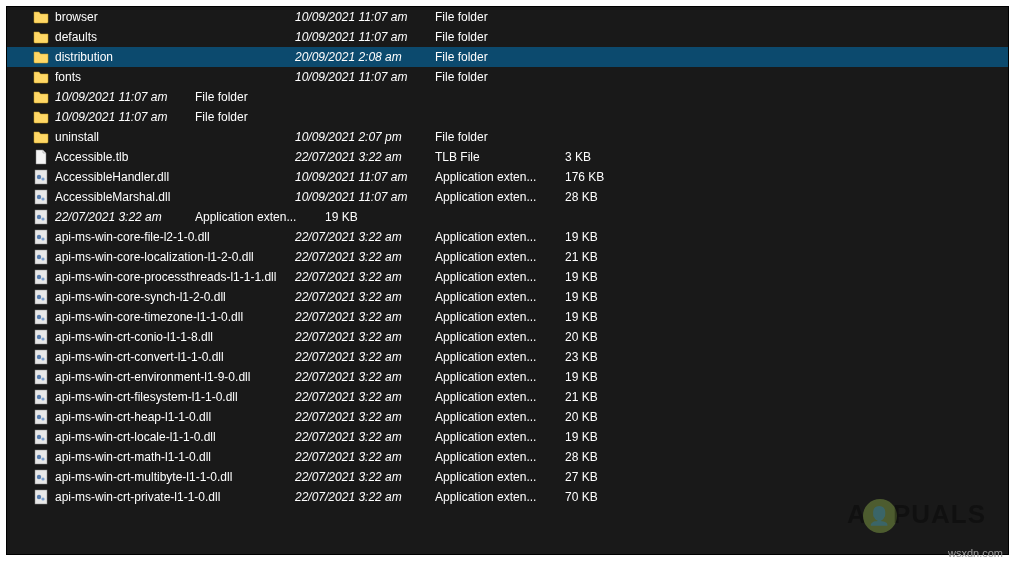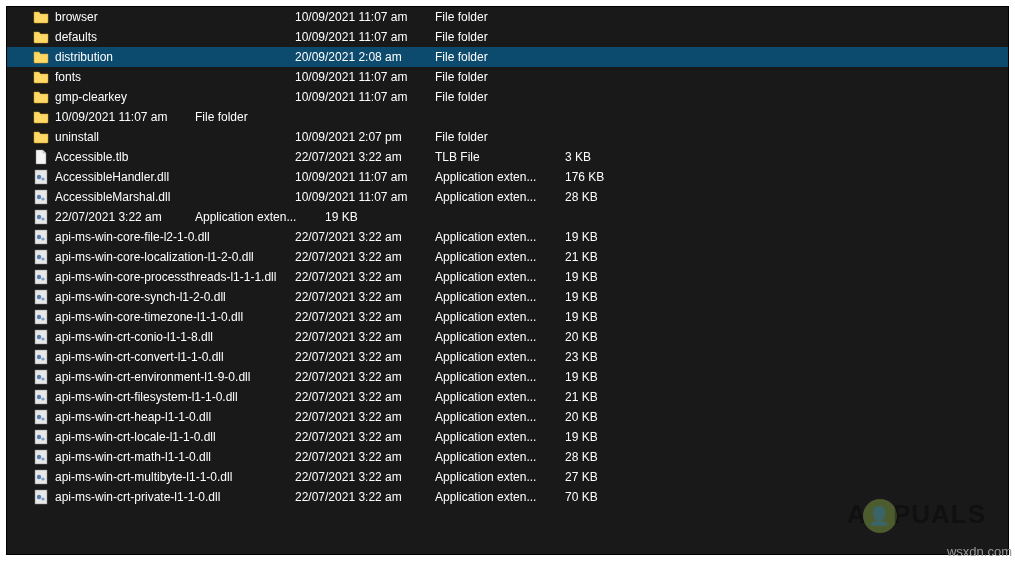--- a/index.html
+++ b/index.html
@@ -38,21 +38,21 @@
   .icon {
     width: 16px;
     height: 16px;
     margin-right: 6px;
     flex-shrink: 0;
     display: inline-flex;
     align-items: center;
     justify-content: center;
   }
   .col-name  { width: 240px; overflow: hidden; text-overflow: ellipsis; }
-  .col-date  { width: 140px; }
+  .col-date  { width: 140px; font-style: italic; }
   .col-type  { width: 130px; overflow: hidden; text-overflow: ellipsis; }
   .col-size  { width: 70px; text-align: left; }
   .watermark {
     position: absolute;
     right: 29px;
     bottom: 28px;
     font-size: 26px;
     font-weight: 600;
     color: rgba(0,0,0,0.35);
     letter-spacing: 1px;
@@ -65,23 +65,23 @@
     background: rgba(130,160,70,0.5);
     border-radius: 50%;
     vertical-align: middle;
     margin: 0 -4px;
     align-items: center;
     justify-content: center;
     font-size: 18px;
   }
   .small-text {
     position: absolute;
-    right: 3px;
+    right: 12px;
     bottom: 2px;
-    font-size: 13px;
+    font-size: 11px;
     color: #999;
   }
 </style>
 </head>
 <body>
 
 <div class="explorer">
   <div class="file-list" id="file-list">
       <div class="row">
         <span class="icon">
@@ -126,21 +126,20 @@
         <span class="col-date">10/09/2021 11:07 am</span>
         <span class="col-type">File folder</span>
         <span class="col-size"></span>
       </div>
       <div class="row">
         <span class="icon">
           <svg viewBox="0 0 16 16" width="16" height="16">
             <path d="M1 3 h5 l1.5 2 H15 v8 a1 1 0 0 1 -1 1 H2 a1 1 0 0 1 -1 -1 Z" fill="#ffd866" stroke="#c9a227" stroke-width="0.5"></path>
           </svg>
         </span>
-        <span class="col-name">gmp-clearkey</span>
         <span class="col-date">10/09/2021 11:07 am</span>
         <span class="col-type">File folder</span>
         <span class="col-size"></span>
       </div>
       <div class="row">
         <span class="icon">
           <svg viewBox="0 0 16 16" width="16" height="16">
             <path d="M1 3 h5 l1.5 2 H15 v8 a1 1 0 0 1 -1 1 H2 a1 1 0 0 1 -1 -1 Z" fill="#ffd866" stroke="#c9a227" stroke-width="0.5"></path>
           </svg>
         </span>

